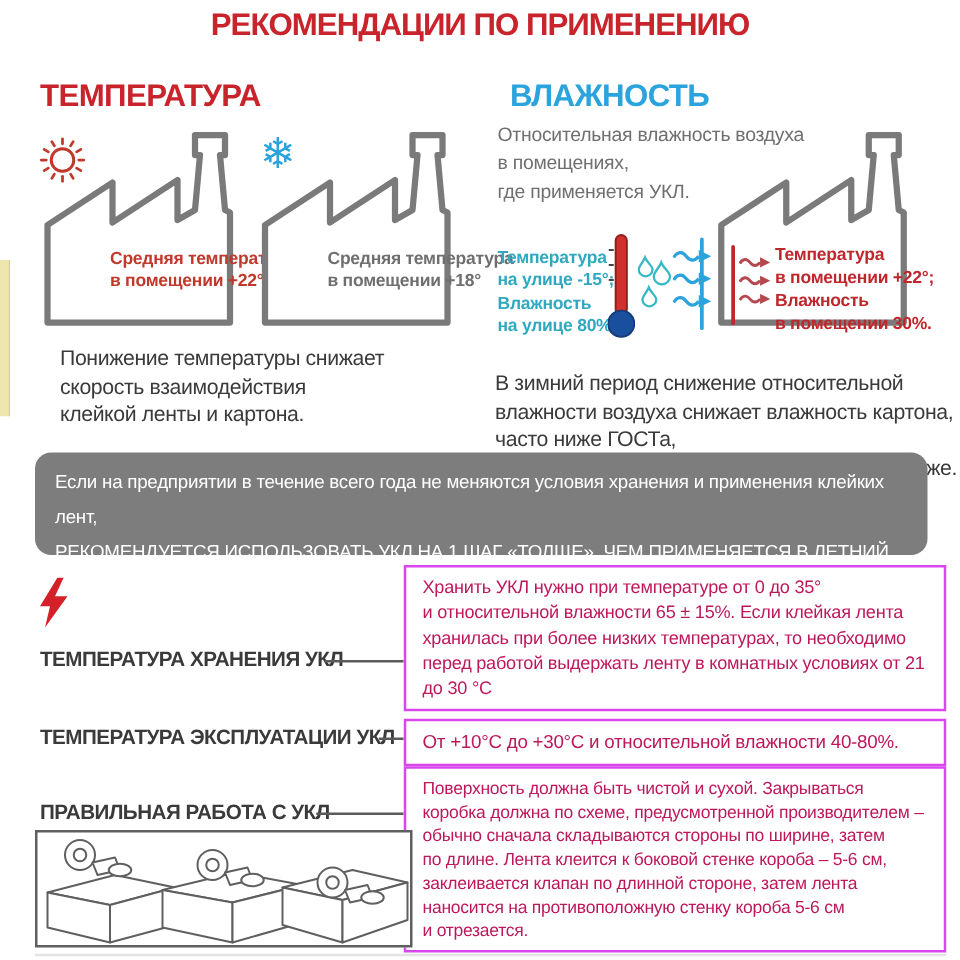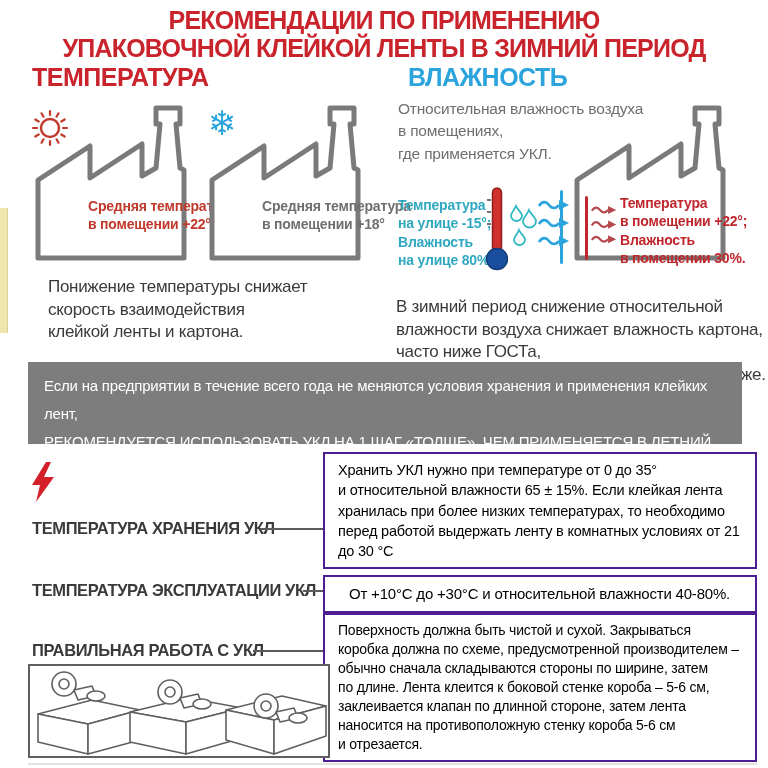--- a/index.html
+++ b/index.html
@@ -8,43 +8,42 @@
   .abs{position:absolute;}
   .pre{white-space:pre-line;}
   .title-line{left:0;width:768px;text-align:center;color:#c9232c;font-weight:bold;
               font-size:25px;line-height:1.1;letter-spacing:-0.8px;}
   .sec-title{font-size:25px;font-weight:bold;letter-spacing:-0.5px;}
   .factory-label{font-size:14px;font-weight:bold;line-height:1.3;letter-spacing:-0.2px;margin-left:32px;}
   .body-text{font-size:17px;color:#3a3a3a;line-height:1.33;letter-spacing:-0.3px;font-weight:500;}
   .gray-text{color:#6f6f6f;}
   .hum-side{font-size:14px;font-weight:bold;line-height:1.32;letter-spacing:-0.2px;}
   .banner{left:28px;top:362px;width:714px;height:82px;box-sizing:border-box;background:#7d7d7d;
-          color:#fff;padding:10px 16px 0 16px;font-size:15px;line-height:1.85;letter-spacing:-0.2px;}
+          color:#fff;padding:10px 16px 0 16px;font-size:15px;line-height:1.85;letter-spacing:-0.2px;border-radius:13px;}
   .banner .u{text-decoration:underline;}
   .imp-heading{font-size:27px;font-weight:800;color:#d42028;letter-spacing:-0.5px;}
   .imp-label{font-size:16.5px;font-weight:bold;color:#3a3a3a;letter-spacing:-0.4px;}
   .connector{height:2px;background:#5a5a5a;}
-  .info-box{box-sizing:border-box;width:434px;background:#fff;border:2px solid #4c1d95;
-            color:#000000;text-align:justify;letter-spacing:-0.2px;}
+  .info-box{box-sizing:border-box;width:434px;background:#fff;border:2px solid #d946ef;
+            color:#be185d;text-align:justify;letter-spacing:-0.2px;}
   .box-storage{left:323px;top:452px;padding:6px 13px;font-size:14.5px;line-height:1.4;}
-  .box-usage{left:323px;top:575px;padding:7px 24px;font-size:15px;line-height:1.3;}
+  .box-usage{left:323px;top:575px;padding:7px 13px;font-size:15px;line-height:1.3;}
   .box-work{left:323px;top:613px;padding:6px 13px;font-size:14px;line-height:1.36;}
   .vline{width:3px;border-radius:2px;}
   .yellow-strip{left:0;top:208px;width:7px;height:125px;background:#efe6ae;border-right:1px solid #d9cf98;}
   .snow{font-family:"DejaVu Sans",sans-serif;color:#2ba3dc;font-size:34px;line-height:1;}
   .illus-frame{left:28px;top:664px;width:302px;height:94px;box-sizing:border-box;border:2px solid #5f5f5f;background:#fff;}
   .bottom-rule{left:28px;top:763px;width:729px;height:2px;background:#e3e3e3;}
 </style>
 </head>
 <body>
 
 <div class="poster">
 
   <div class="abs title-line" style="top:7px;">РЕКОМЕНДАЦИИ ПО ПРИМЕНЕНИЮ</div>
-  <div class="abs title-line" style="top:35px;">УПАКОВОЧНОЙ КЛЕЙКОЙ ЛЕНТЫ В ЗИМНИЙ ПЕРИОД</div>
   <div class="abs sec-title" style="left:32px;top:63px;color:#c9232c;">ТЕМПЕРАТУРА</div>
   <div class="abs sec-title" style="left:408px;top:63px;color:#2ba3dc;">ВЛАЖНОСТЬ</div>
 
   <div class="abs yellow-strip"></div>
 
   <svg class="abs" style="left:28px;top:106px;" width="44" height="44" viewBox="0 0 44 44">
     <circle cx="22" cy="22" r="9" fill="none" stroke="#c0392b" stroke-width="2.4"></circle>
     <g stroke="#c0392b" stroke-width="2.2" stroke-linecap="round">
       <line x1="35" y1="22" x2="39" y2="22"></line>
         <line x1="33.3" y1="28.5" x2="36.7" y2="30.5"></line>

